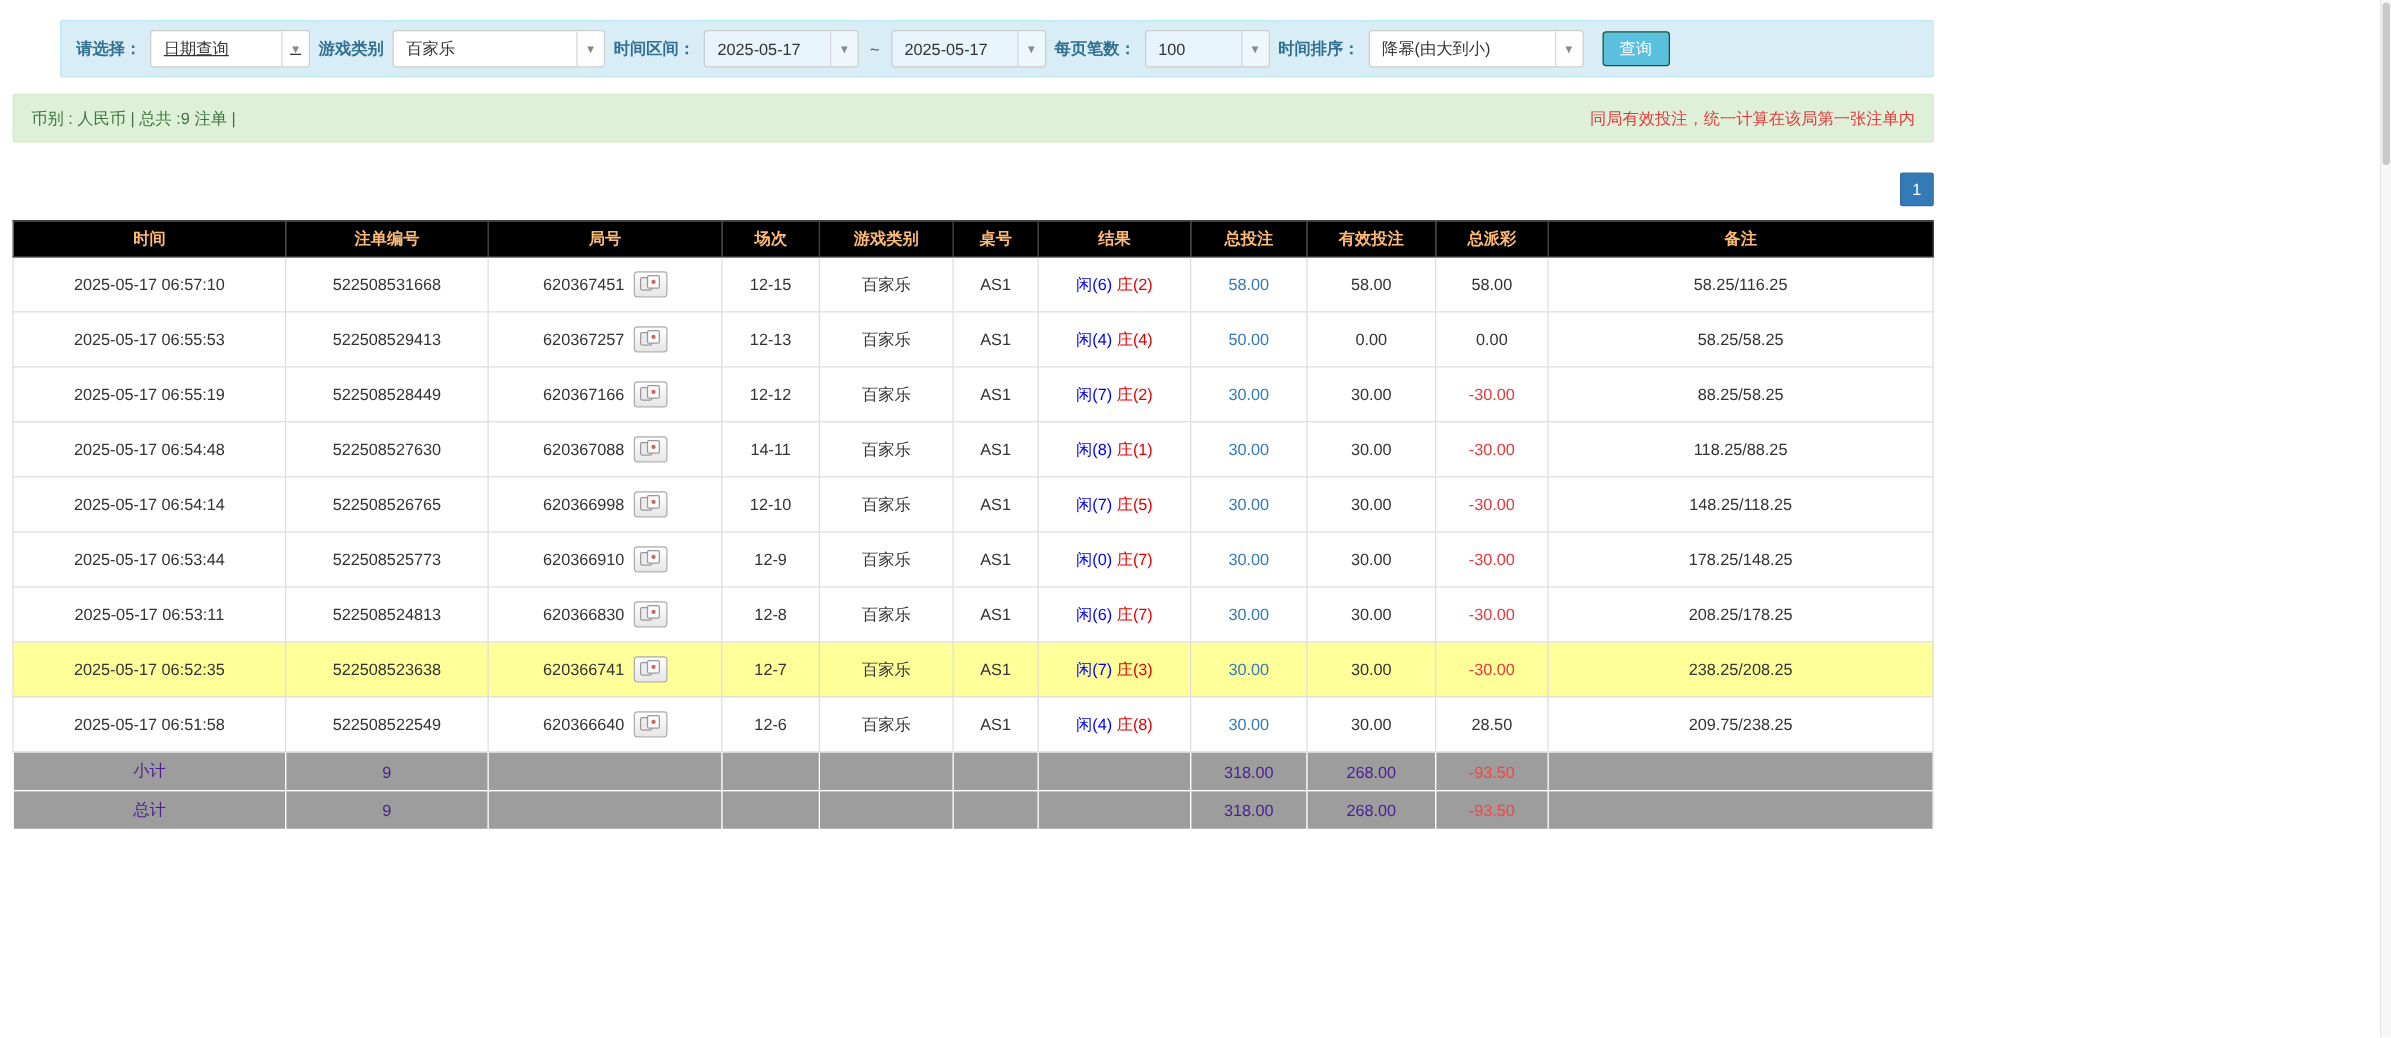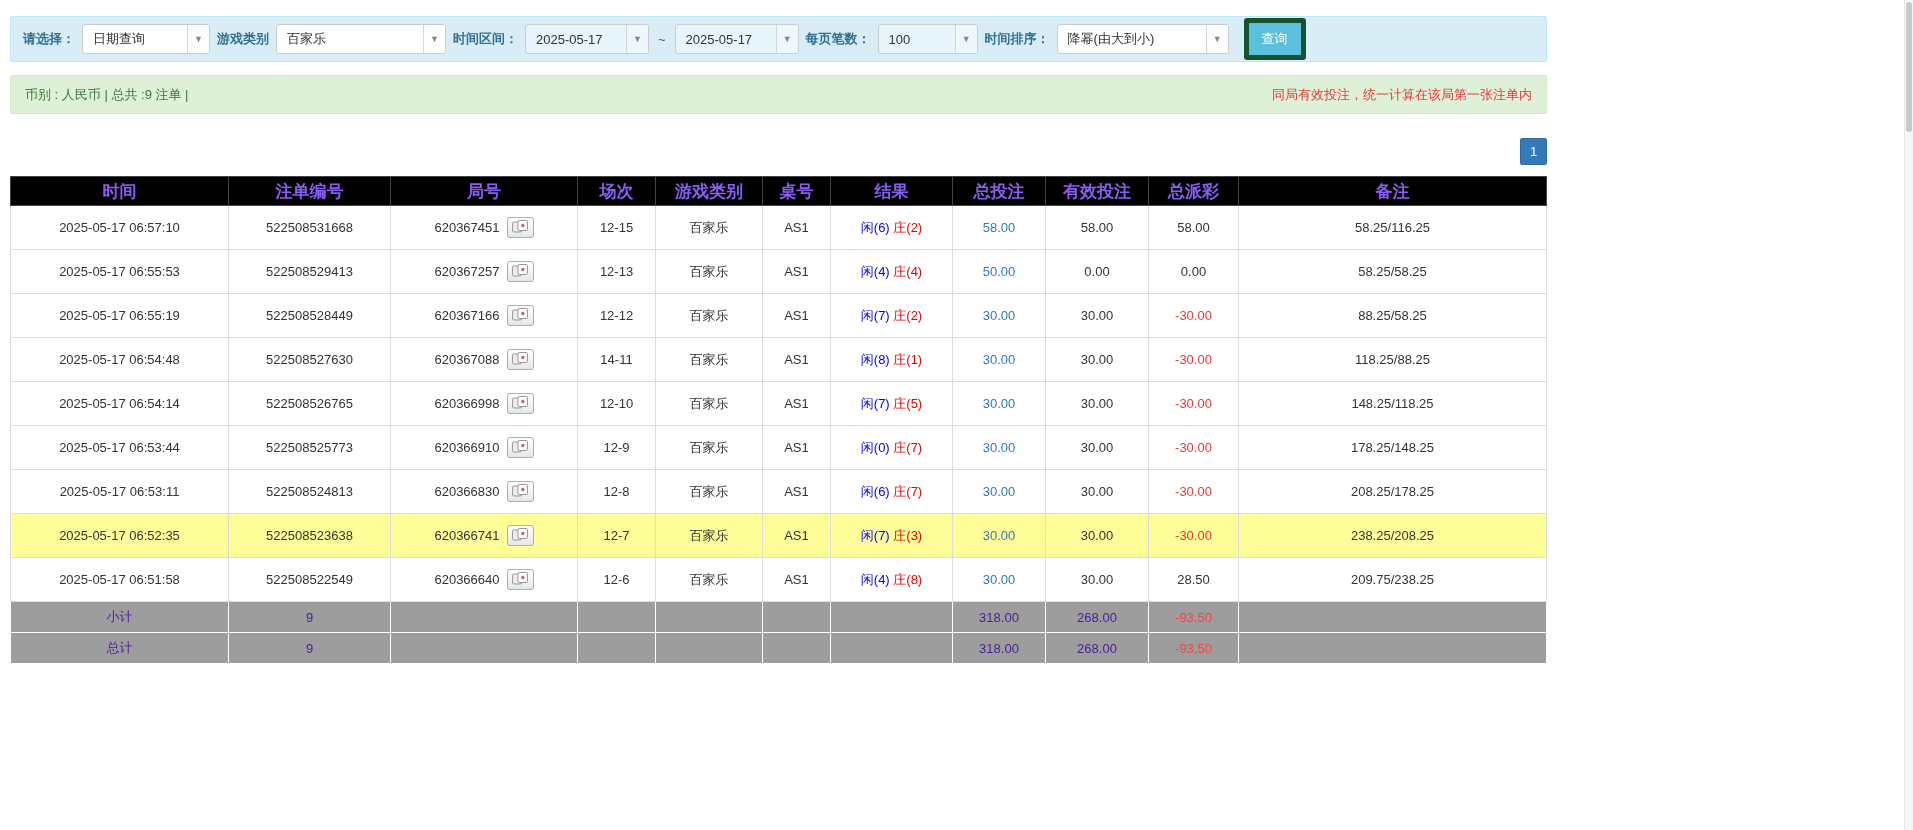--- a/index.html
+++ b/index.html
@@ -17,20 +17,21 @@
   .filter-bar {
     background: #d9edf7;
     border: 1px solid #bce8f1;
     border-radius: 2px;
     height: 46px;
     display: flex;
     align-items: center;
     padding: 0 12px;
     gap: 7px;
     white-space: nowrap;
+    margin-left: 38px;
   }
   .flabel { color: #31708f; font-weight: bold; }
   .sel {
     background: #fff;
     border: 1px solid #ccc;
     border-radius: 3px;
     height: 30px;
     display: inline-flex;
     align-items: center;
     cursor: pointer;
@@ -38,31 +39,31 @@
   }
   .sel .sel-text { padding: 0 10px; flex: 1; text-align: left; color: #333; }
   .sel .sel-caret {
     width: 22px; align-self: stretch;
     border-left: 1px solid #d6d6d6;
     display: flex; align-items: center; justify-content: center;
     color: #888; font-size: 9px; background: #fdfdfd;
   }
   .sel.tint { background: #e8f4fb; }
   .sel.tint .sel-caret { background: #eef7fc; }
-  .w-query { width: 128px; }
+  .w-query { width: 128px; text-decoration: underline; }
   .w-game  { width: 170px; }
   .w-date  { width: 124px; }
   .w-size  { width: 100px; }
   .w-sort  { width: 172px; }
   .tilde { color: #555; padding: 0 2px; }
   .btn-search {
     background: #5bc0de;
-    border: 5px solid #14532d;
+    border: 1px solid #14532d;
     color: #fff;
-    height: 42px;
+    height: 28px;
     padding: 0 13px;
     border-radius: 3px;
     font-size: 13px;
     font-family: inherit;
     cursor: pointer;
     margin-left: 8px;
   }
 
   
   .summary-bar {
@@ -91,25 +92,25 @@
     border-radius: 2px;
     font-size: 13px;
     font-family: inherit;
     cursor: pointer;
   }
 
   
   table { border-collapse: collapse; width: 100%; margin-top: 11px; table-layout: fixed; }
   th {
     background: #000;
-    color: #8b5cf6;
+    color: #fdba74;
     font-weight: bold;
     height: 29px;
     border: 1px solid #444;
-    font-size: 17px;
+    font-size: 13px;
     text-align: center;
   }
   td {
     border: 1px solid #ddd;
     height: 44px;
     text-align: center;
     font-size: 13px;
     color: #333;
     padding: 2px 4px;
     background: #fff;

